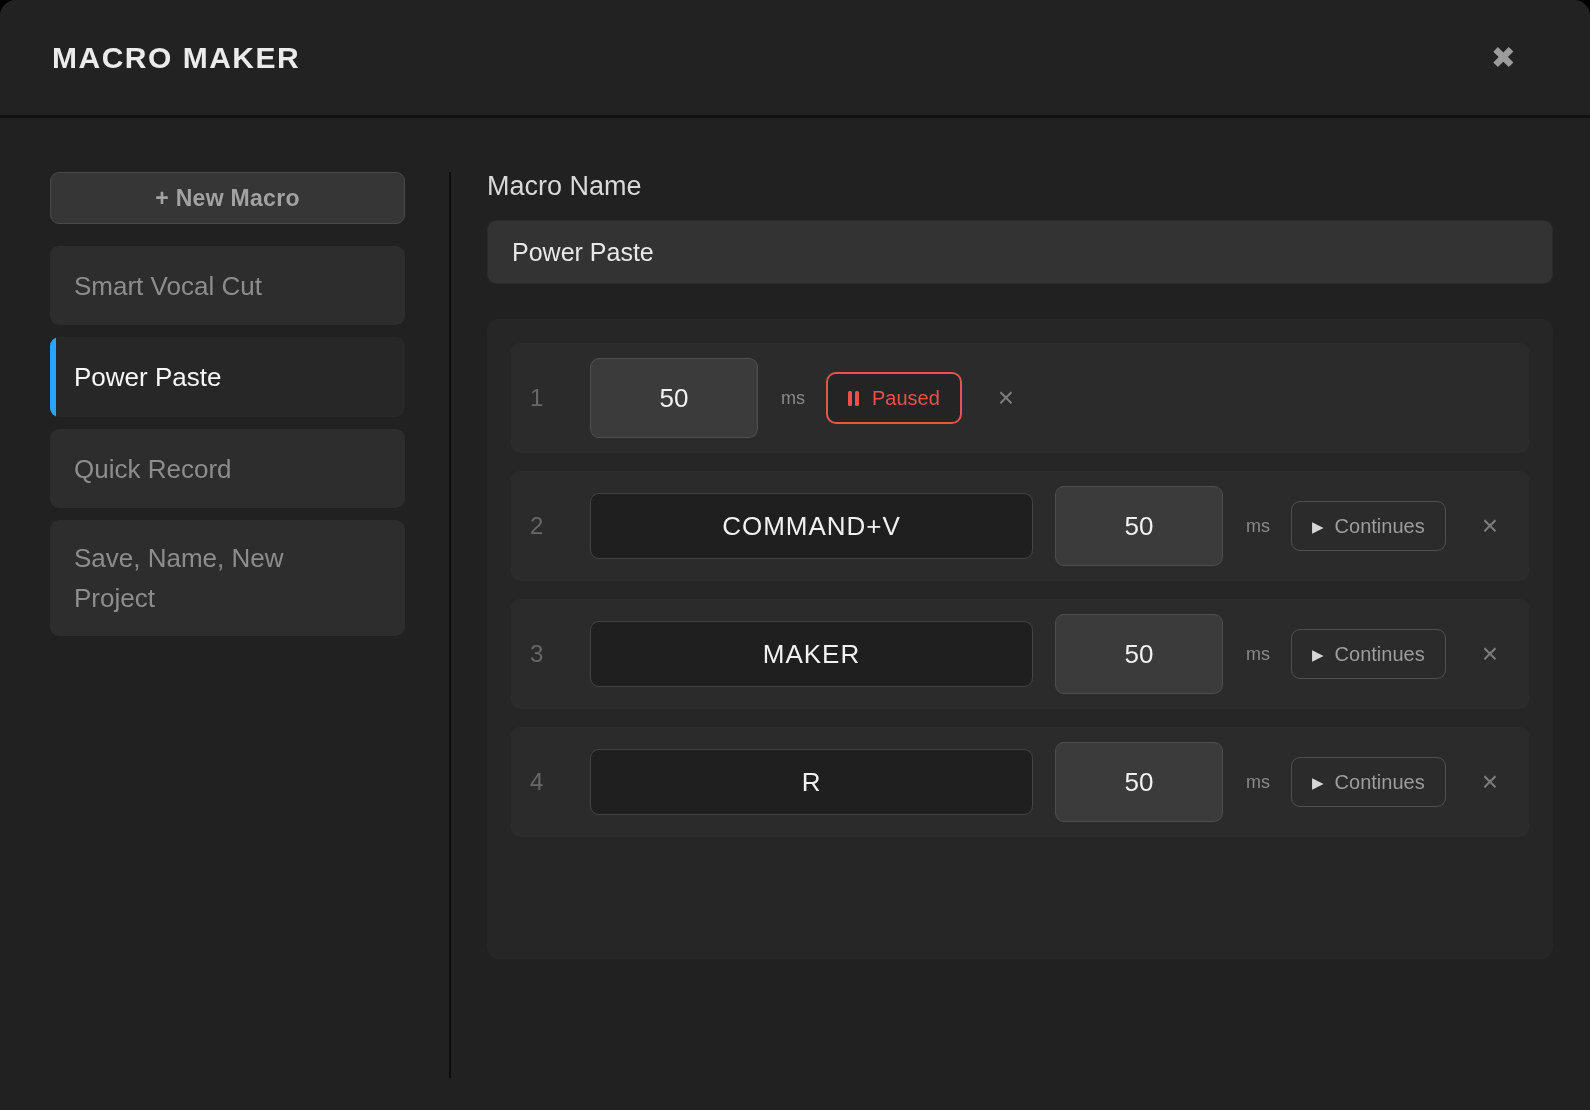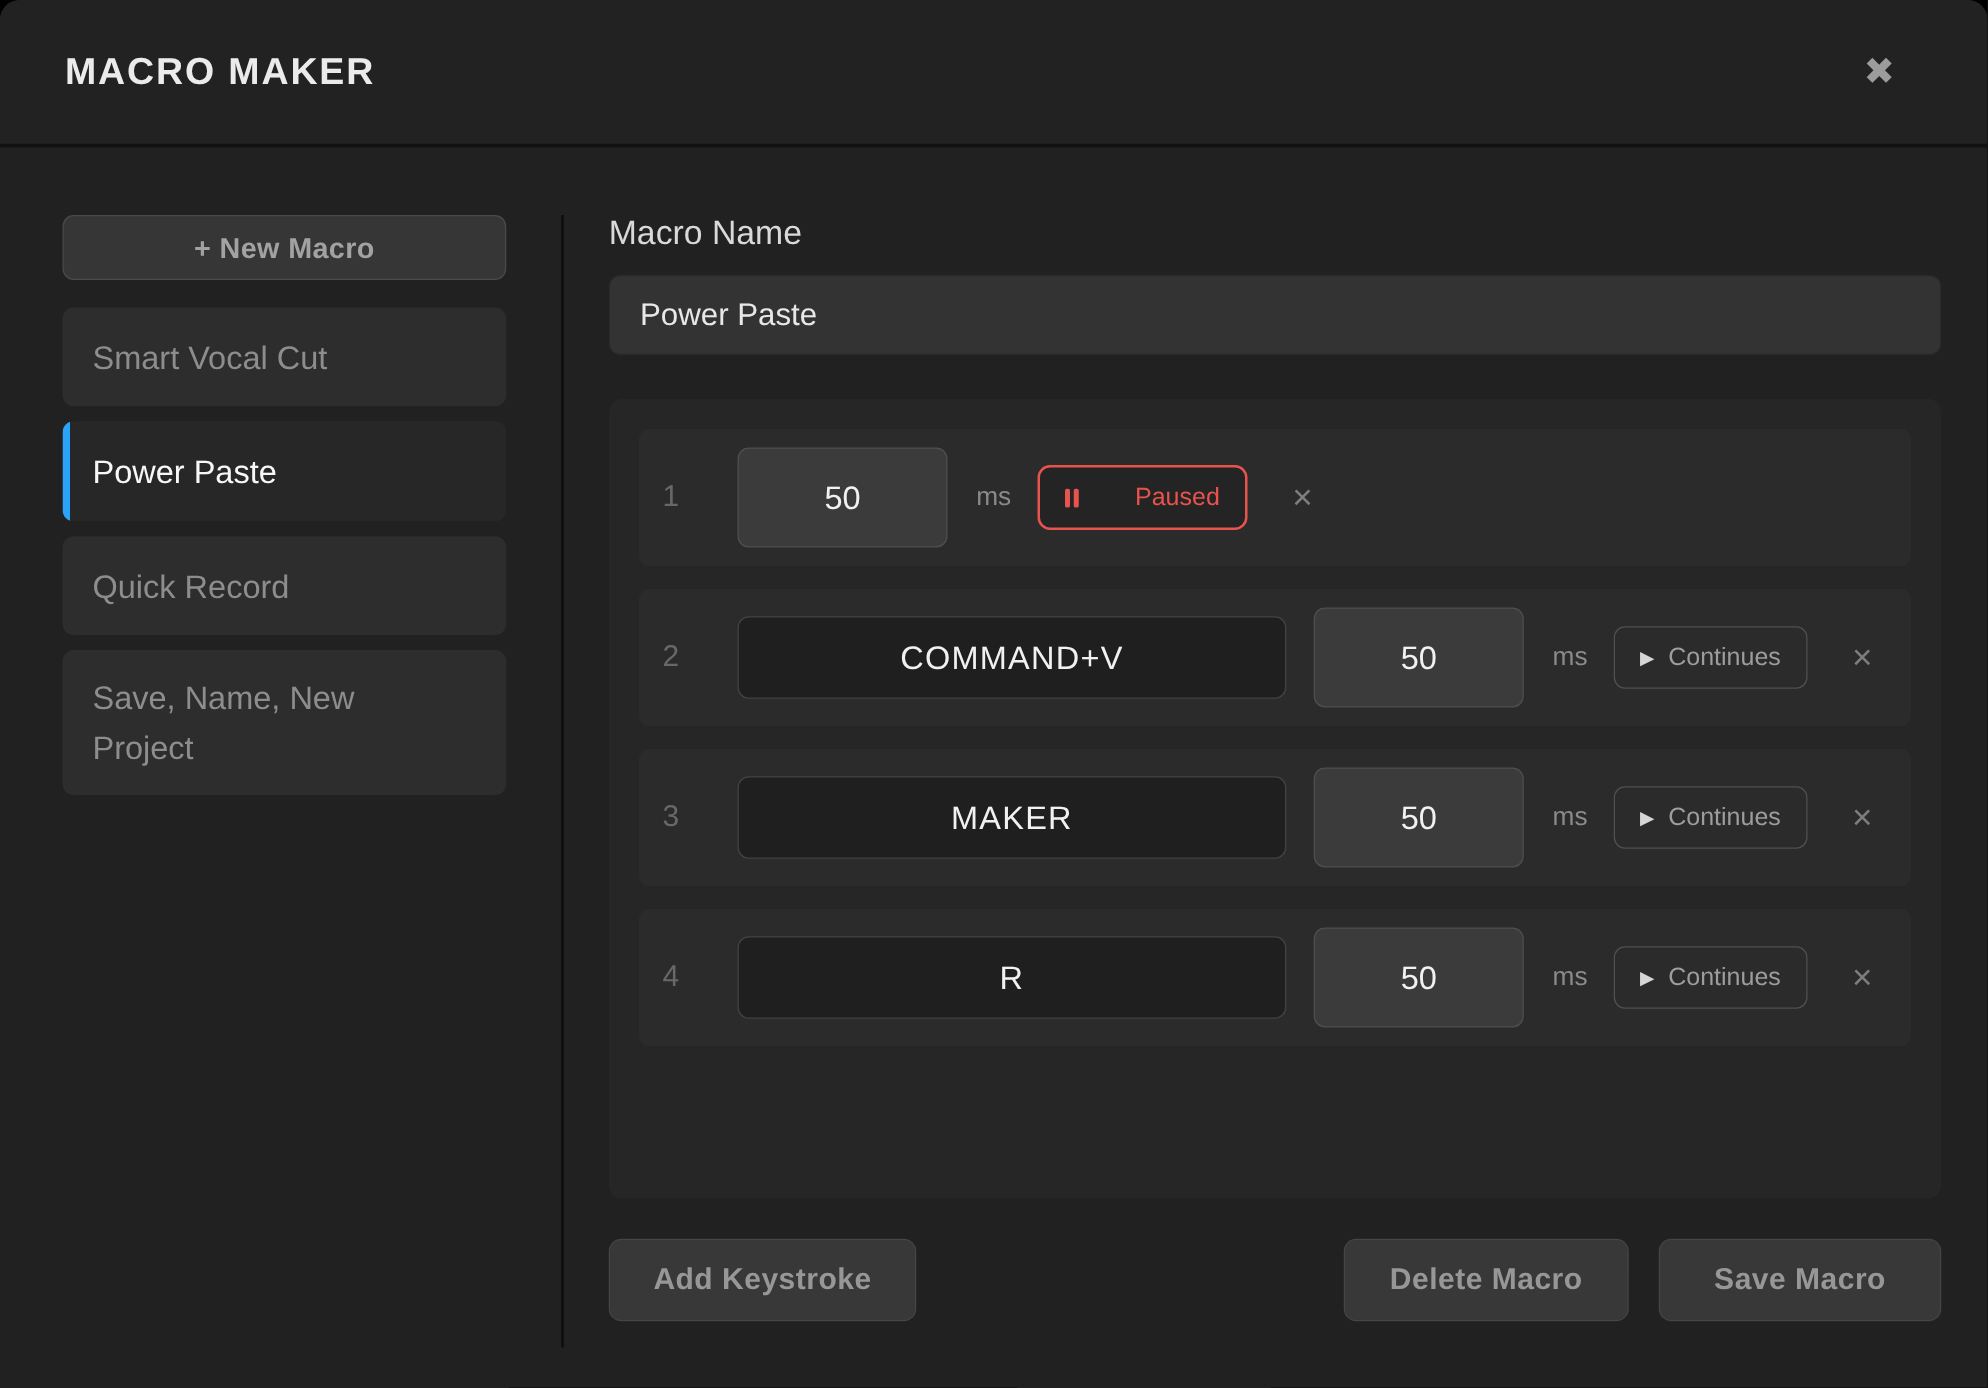--- a/index.html
+++ b/index.html
@@ -112,38 +112,38 @@
     font-family:inherit;cursor:pointer;
   }
   .delay-input{
     width:168px;height:80px;flex:none;
     background:#3b3b3b;border:1px solid #4f4f4f;border-radius:9px;
     color:#f1f1f1;font-size:26px;text-align:center;
     font-family:inherit;outline:none;
   }
   .ms{
     flex:none;margin:0 21px 0 23px;
-    color:#8a8a8a;font-size:21px;
+    color:#8a8a8a;font-size:18px;
   }
   .mode-btn{
     flex:none;height:50px;
     display:inline-flex;align-items:center;
     padding:0 20px;
     background:transparent;border:1px solid #505050;border-radius:9px;
     color:#9d9d9d;font-size:20px;font-family:inherit;cursor:pointer;
   }
   .play-icon{font-size:15px;color:#d6d6d6;margin-right:11px;line-height:1;}
   .pause-icon{display:none;margin-right:10px;}
   .pause-icon i{
     display:inline-block;width:4px;height:15px;
     background:var(--red);border-radius:1.5px;margin-right:3px;
   }
   .krow.paused .mode-btn{
     border:2px solid var(--red);border-radius:10px;
-    color:var(--red);background:rgba(0,0,0,.16);height:52px;gap:32px;
+    color:var(--red);background:rgba(0,0,0,.16);height:52px;
   }
   .krow.paused .pause-icon{display:inline-flex;}
   .remove-x{
     flex:none;margin-left:36px;
     color:#7e7e7e;font-size:28px;line-height:1;cursor:pointer;
   }
   
   .bottom-bar{
     display:flex;align-items:center;
   }
@@ -245,22 +245,16 @@
     <span class="ms">ms</span>
     <button class="mode-btn">
       <span class="play-icon">▶</span>
 
       <span class="mode-label">Continues</span>
     </button>
     <span class="remove-x">×</span>
   </div>
         </section>
 
-      <div class="bottom-bar">
-        <button class="bbtn add">Add Keystroke</button>
-        <div class="spacer"></div>
-        <button class="bbtn delete">Delete Macro</button>
-        <button class="bbtn save">Save Macro</button>
-      </div>
     </main>
 
   </div>
 </div>
 
 </body></html>

